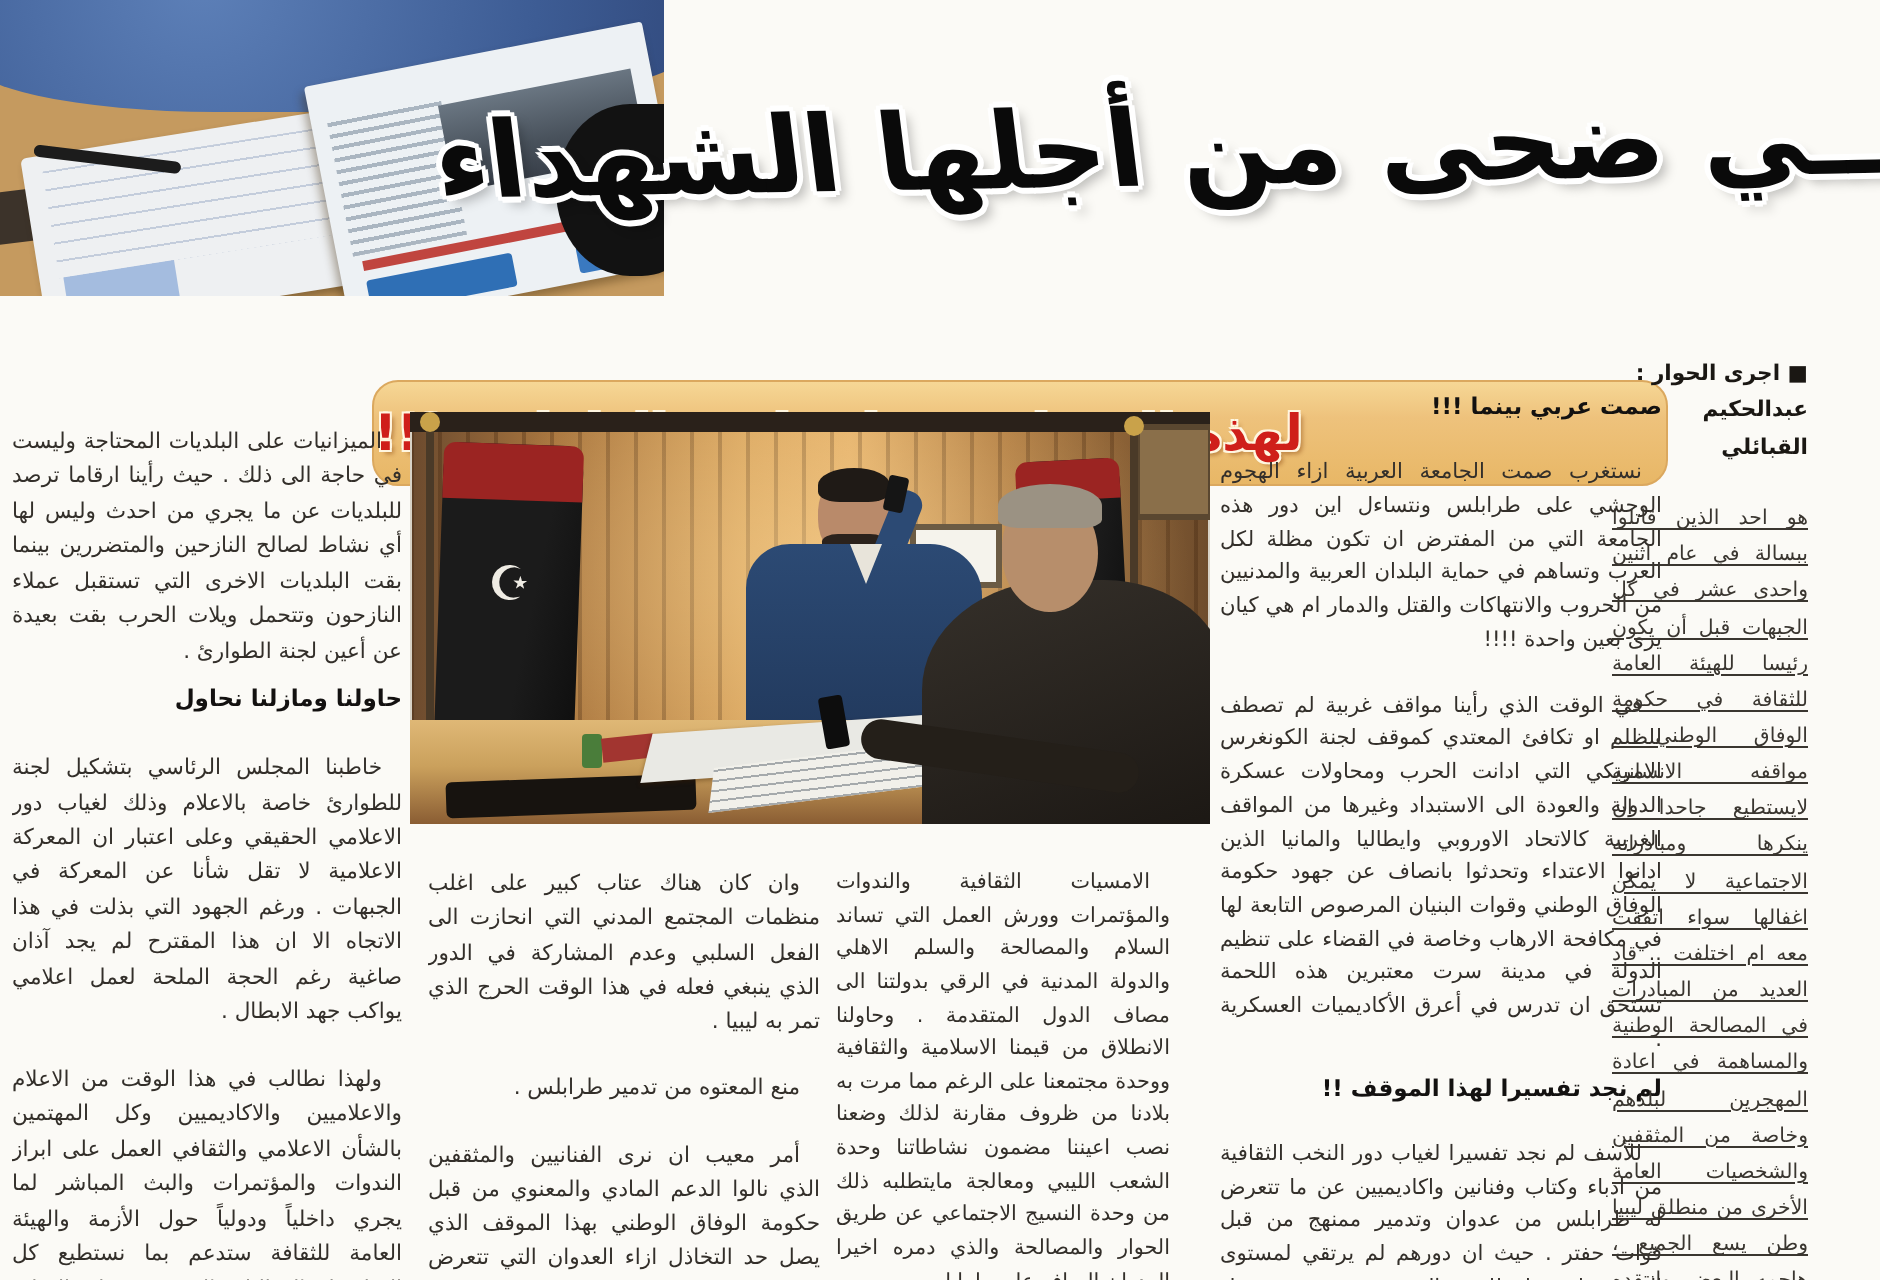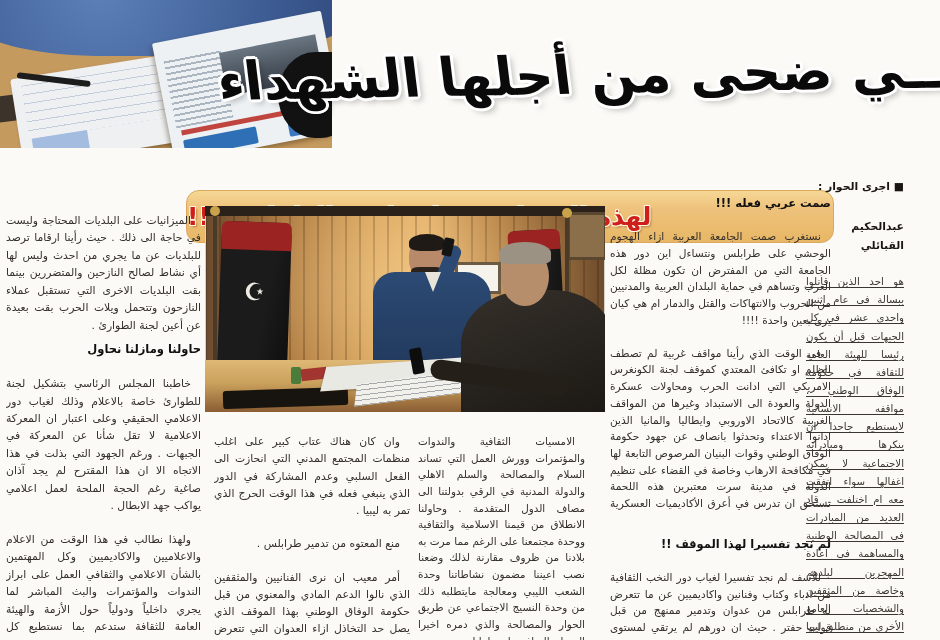--- a/index.html
+++ b/index.html
@@ -55,21 +55,21 @@
   
   .col{position:absolute;overflow:hidden;text-align:justify;color:#332f2a;}
   .col p{margin:16px 0 6px;text-indent:10px;}
   .col h4{margin:2px 0 3px;font-size:11.5px;color:#131110;text-indent:0;}
   .col-left{left:6px;top:196px;width:195px;height:444px;font-size:10.8px;line-height:1.62;}
   .col-below-left{left:214px;top:417px;width:196px;height:223px;font-size:10.8px;line-height:1.6;}
   .col-below-right{left:418px;top:417px;width:167px;height:223px;font-size:10.4px;line-height:1.6;}
   .col-wide{left:610px;top:192px;width:221px;height:448px;font-size:10.6px;line-height:1.58;}
   .col-bio{left:806px;top:178px;width:98px;height:462px;font-size:10.2px;line-height:1.78;}
   .credit{font-weight:bold;font-size:10.8px;color:#1a1713;margin:0 0 18px;line-height:1.7;}
-  .credit .credit-name{display:block;margin-top:22px;}
+  .credit .credit-name{display:block;}
   .bio-text{text-decoration:underline;text-underline-offset:2px;color:#3a3630;}
   
   .photo-main{
     position:absolute;left:205px;top:206px;width:400px;height:206px;overflow:hidden;
     background:
       radial-gradient(ellipse at 52% 38%,rgba(255,222,160,.45),rgba(255,222,160,0) 62%),
       repeating-linear-gradient(90deg,rgba(55,28,8,.28) 0 2px,rgba(255,255,255,0) 2px 14px),
       linear-gradient(90deg,#6b4a2e 0%,#a9763f 18%,#d9a55e 42%,#e4b069 55%,#b07c42 75%,#6e4c2c 100%);
     box-shadow:0 0 0 1px #d8d2c6 inset;
   }
@@ -195,21 +195,21 @@
     <p>أمر معيب ان نرى الفنانيين والمثقفين الذي نالوا الدعم المادي والمعنوي من قبل حكومة الوفاق الوطني بهذا الموقف الذي يصل حد التخاذل ازاء العدوان التي تتعرض له عاصمة وطنهم وبهذه الوحشية . وهو مايشجع المعتدي في التمادي في اعتدائه وواد طموح شعبنا في تحقيق حلم الدولة المدنية .</p>
 
   </div>
 
   <div class="col col-below-right">
     <p>الامسيات الثقافية والندوات والمؤتمرات وورش العمل التي تساند السلام والمصالحة والسلم الاهلي والدولة المدنية في الرقي بدولتنا الى مصاف الدول المتقدمة . وحاولنا الانطلاق من قيمنا الاسلامية والثقافية ووحدة مجتمعنا على الرغم مما مرت به بلادنا من ظروف مقارنة لذلك وضعنا نصب اعيننا مضمون نشاطاتنا وحدة الشعب الليبي ومعالجة مايتطلبه ذلك من وحدة النسيج الاجتماعي عن طريق الحوار والمصالحة والذي دمره اخيرا العدوان السافر على طرابلس .</p>
     <p>وهنا لابد ان نشكر بعض منظمات المجتمع المدني التي ساهمت مساهمة فعالة في الوقوف والمساندة الفعالة مع الجيش والثوار في مواقع الصراع المحيطة بطرابلس لتخفيف</p>
   </div>
 
   <div class="col col-wide">
-    <h4>صمت عربي فعله !!!</h4>
+    <h4>صمت عربي بينما !!!</h4>
     <p>نستغرب صمت الجامعة العربية ازاء الهجوم الوحشي على طرابلس ونتساءل اين دور هذه الجامعة التي من المفترض ان تكون مظلة لكل العرب وتساهم في حماية البلدان العربية والمدنيين من الحروب والانتهاكات والقتل والدمار ام هي كيان يرى بعين واحدة !!!!</p>
     <p>في الوقت الذي رأينا مواقف غربية لم تصطف للظلم او تكافئ المعتدي كموقف لجنة الكونغرس الامريكي التي ادانت الحرب ومحاولات عسكرة الدولة والعودة الى الاستبداد وغيرها من المواقف الغربية كالاتحاد الاوروبي وايطاليا والمانيا الذين ادانوا الاعتداء وتحدثوا بانصاف عن جهود حكومة الوفاق الوطني وقوات البنيان المرصوص التابعة لها في مكافحة الارهاب وخاصة في القضاء على تنظيم الدولة في مدينة سرت معتبرين هذه اللحمة تستحق ان تدرس في أعرق الأكاديميات العسكرية .</p>
     <h4>لم نجد تفسيرا لهذا الموقف !!</h4>
     <p>للأسف لم نجد تفسيرا لغياب دور النخب الثقافية من ادباء وكتاب وفنانين واكاديميين عن ما تتعرض له طرابلس من عدوان وتدمير ممنهج من قبل قوات حفتر . حيث ان دورهم لم يرتقي لمستوى الحدث خاصة وان للنخب المثقفة دور مهم في مثل هذه الظروف .</p>
   </div>
 
   <div class="col col-bio">
     <div class="credit">
       <span>■ اجرى الحوار :</span>
       <span class="credit-name">عبدالحكيم القبائلي</span>

